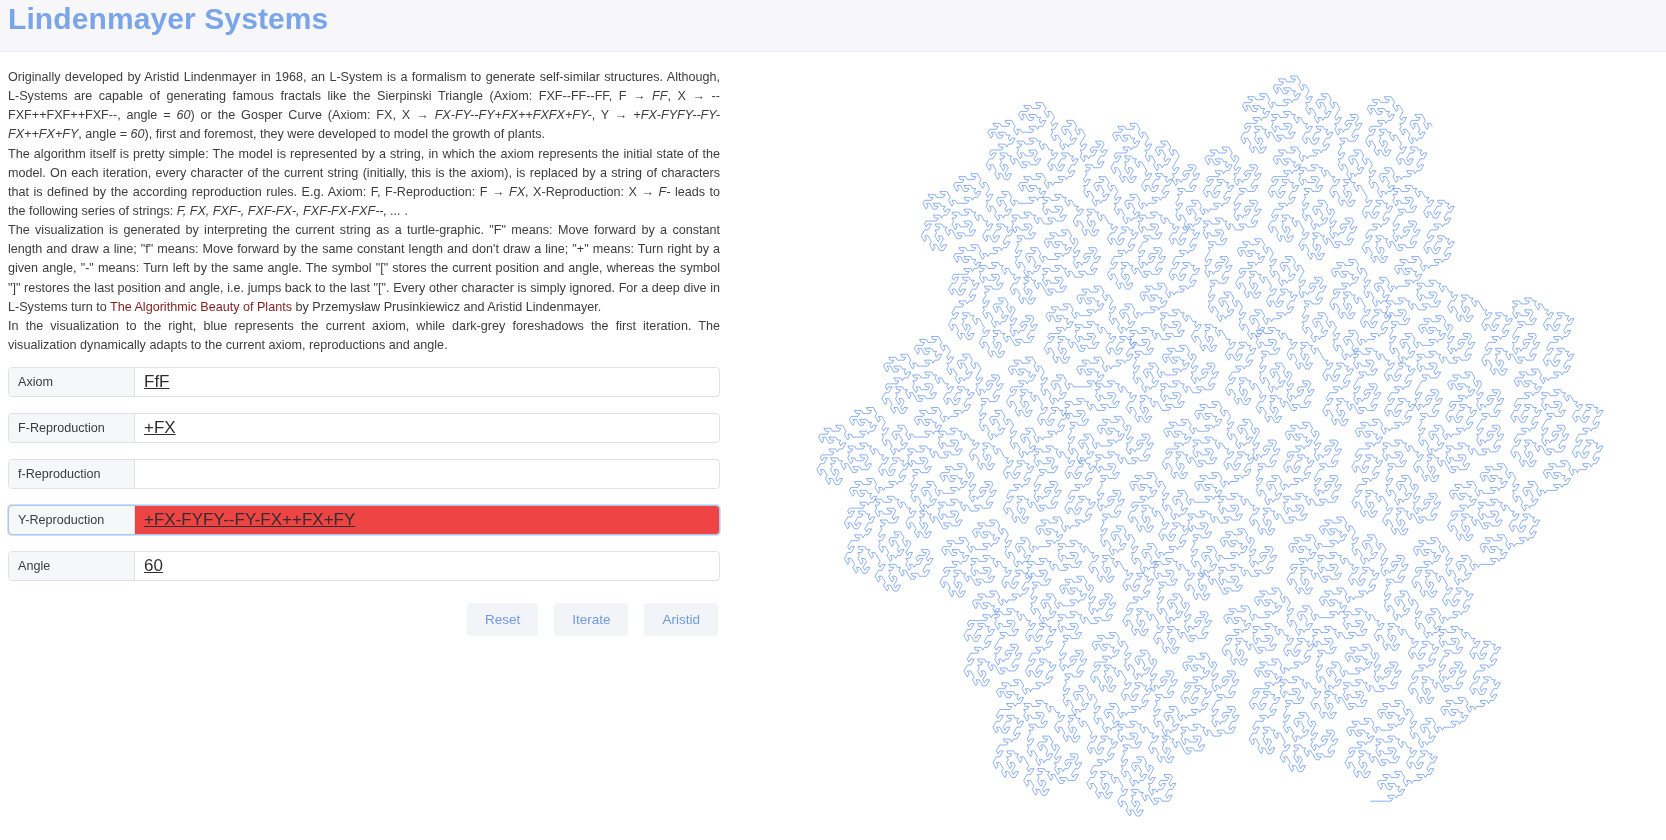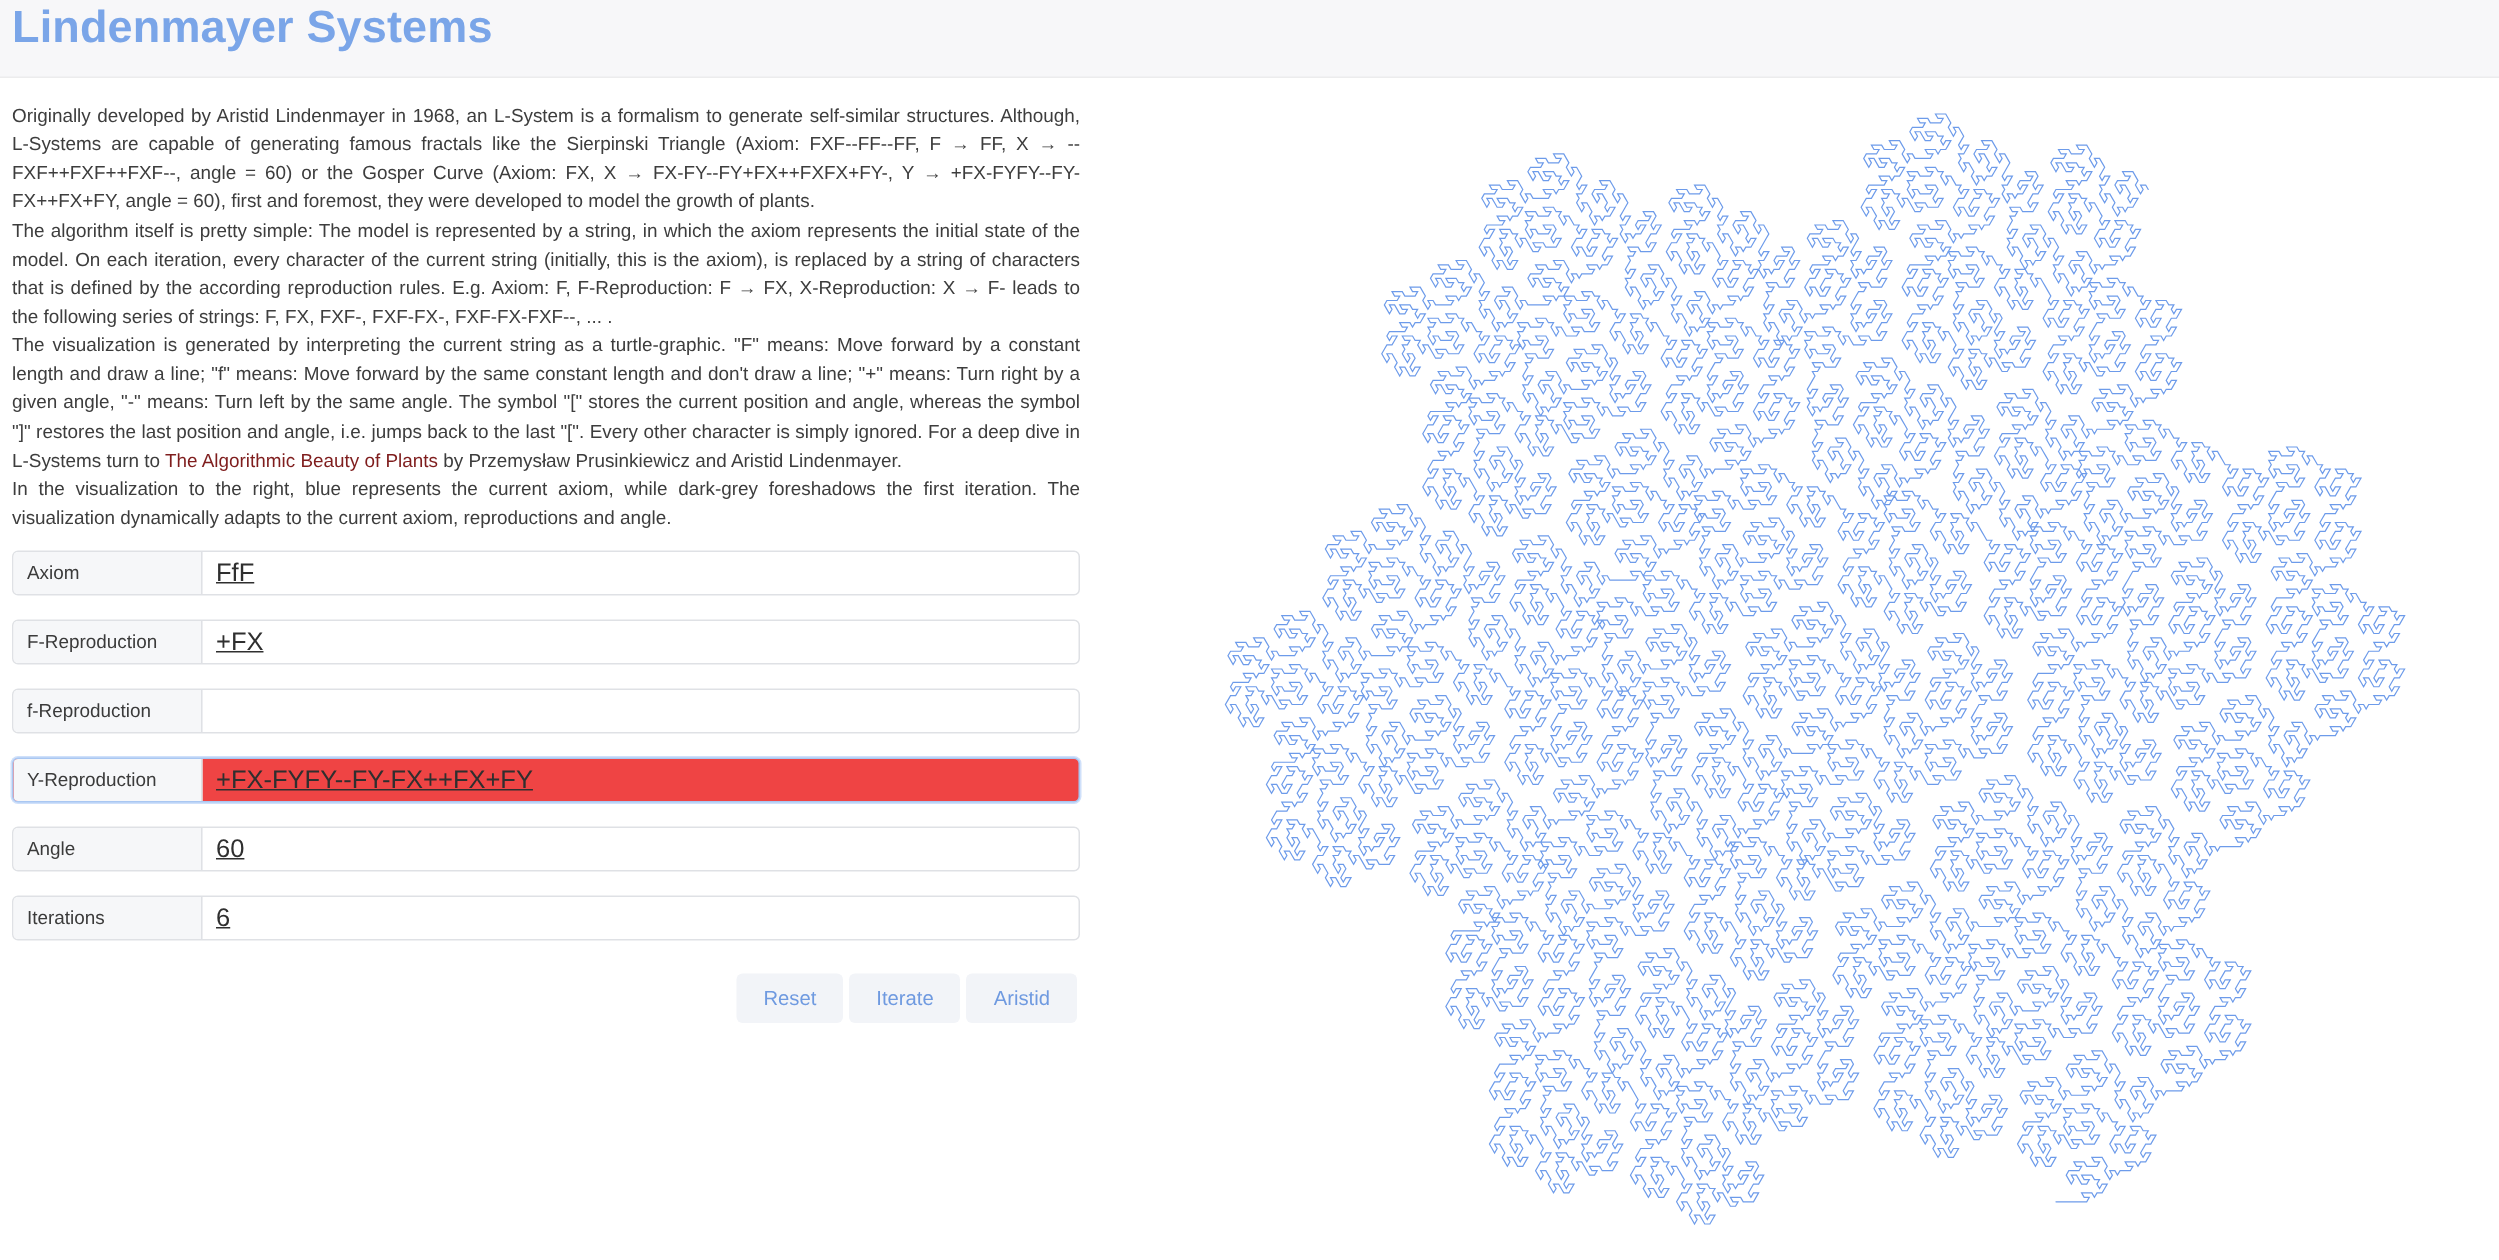--- a/index.html
+++ b/index.html
@@ -43,21 +43,21 @@
   }
 
   #description {
     width: 712px;
     font-size: 12.6px;
     line-height: 1.52;
     color: #3d3d3d;
     text-align: justify;
   }
   #description p { margin: 0 0 0 0; }
-  #description .em { }
+  #description .em { font-style: italic; }
   #description a {
     color: #7f1d1d;
     text-decoration: none;
     margin-top: 23px;
   }
 
   
   #form {
     margin-top: 12px;
     width: 712px;
@@ -104,21 +104,21 @@
   .field-row.focused .field-input {
     background: transparent;
   }
 
   
   #buttons {
     width: 712px;
     margin-top: 22px;
     display: flex;
     justify-content: flex-end;
-    gap: 4px;
+    gap: 16px;
     padding-right: 2px;
   }
   .btn {
     background: #f2f4f8;
     border: none;
     border-radius: 4px;
     color: #6f9ae0;
     font-size: 13.5px;
     font-family: "Liberation Sans", sans-serif;
     padding: 9px 18px;
@@ -173,24 +173,20 @@
         <div class="field-label">Y-Reproduction</div>
         <input class="field-input" type="text" value="+FX-FYFY--FY-FX++FX+FY" style="">
       </div>
 
 
       <div class="field-row">
         <div class="field-label">Angle</div>
         <input class="field-input" type="text" value="60" style="">
       </div>
 
-      <div class="field-row">
-        <div class="field-label">Iterations</div>
-        <input class="field-input" type="text" value="6" style="">
-      </div>
 
       <div id="buttons">
         <button class="btn">Reset</button>
         <button class="btn">Iterate</button>
         <button class="btn">Aristid</button>
       </div>
 
     </div>
   </div>
 

